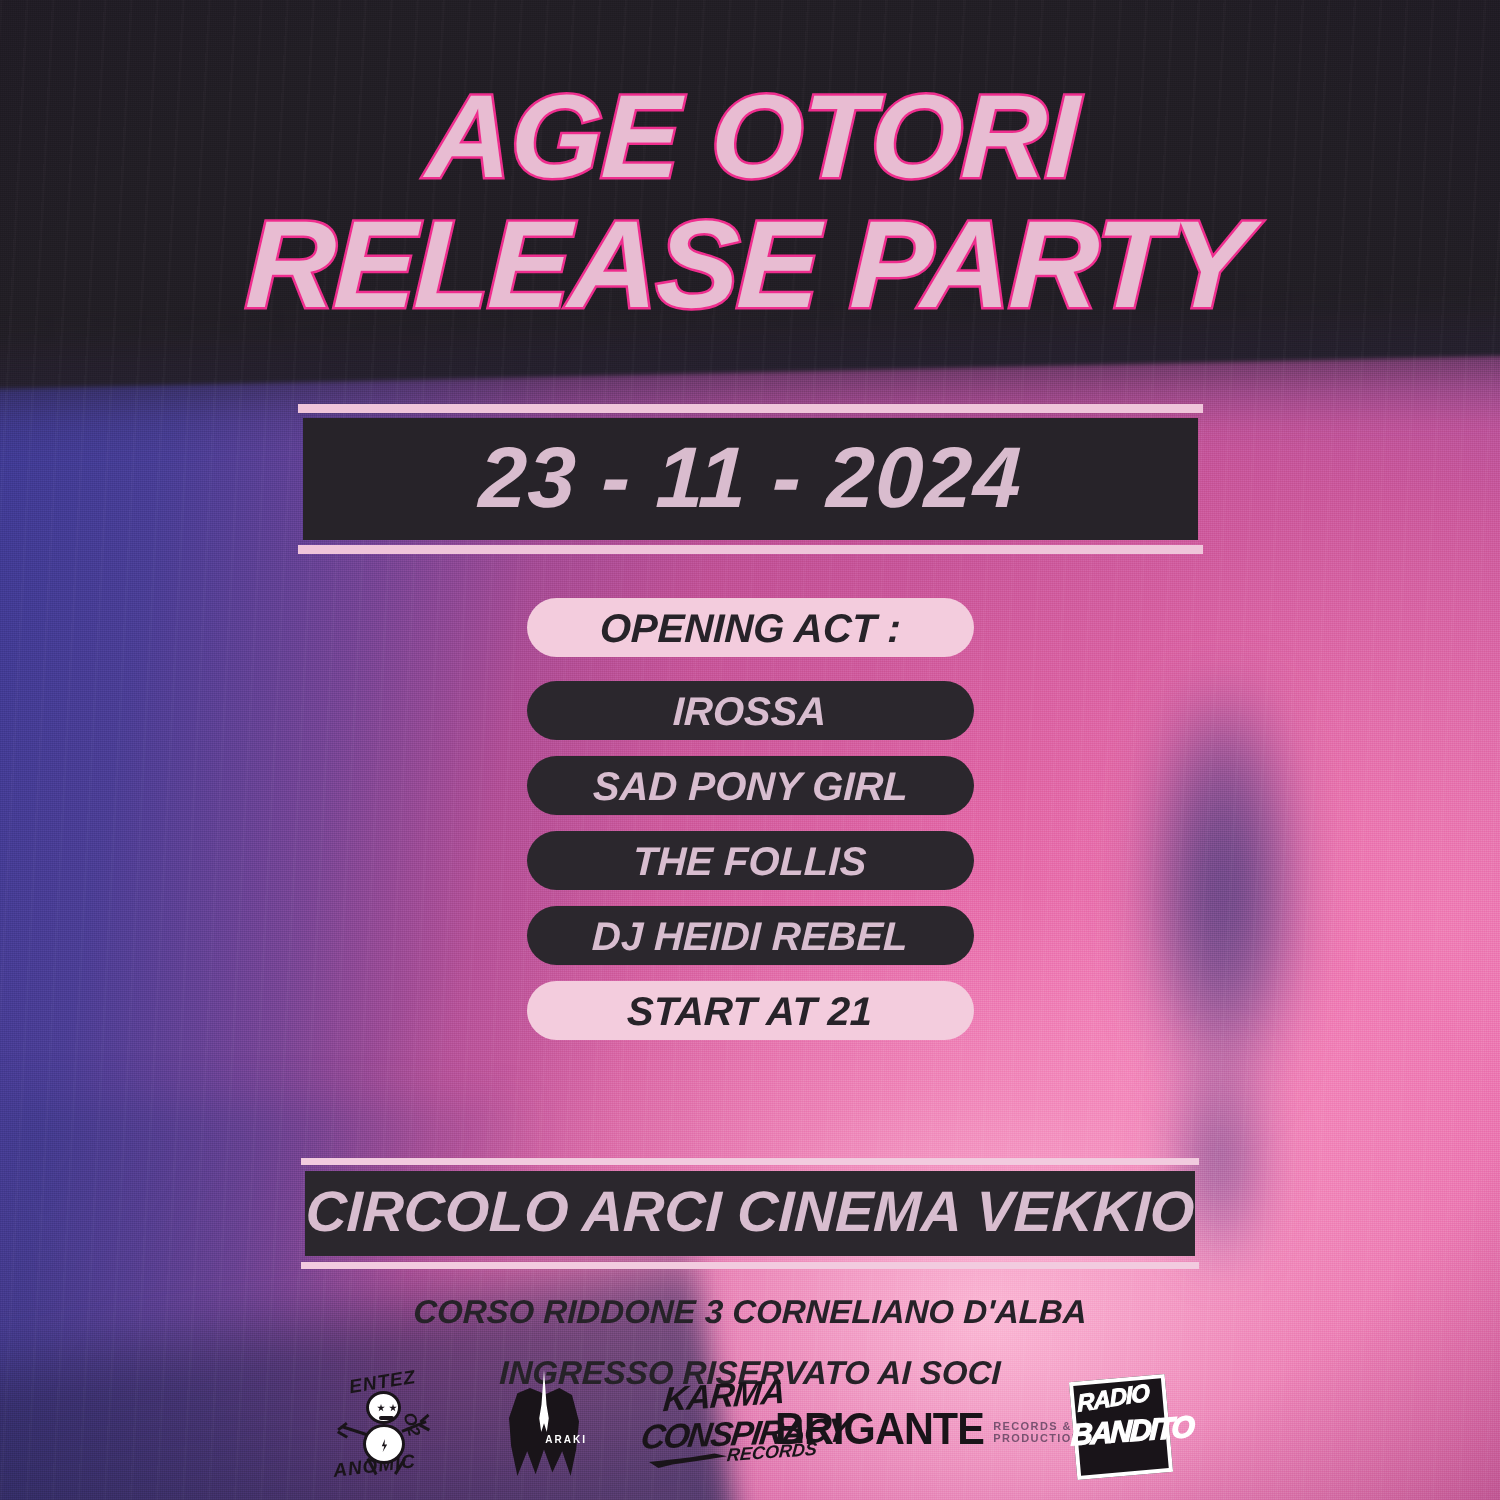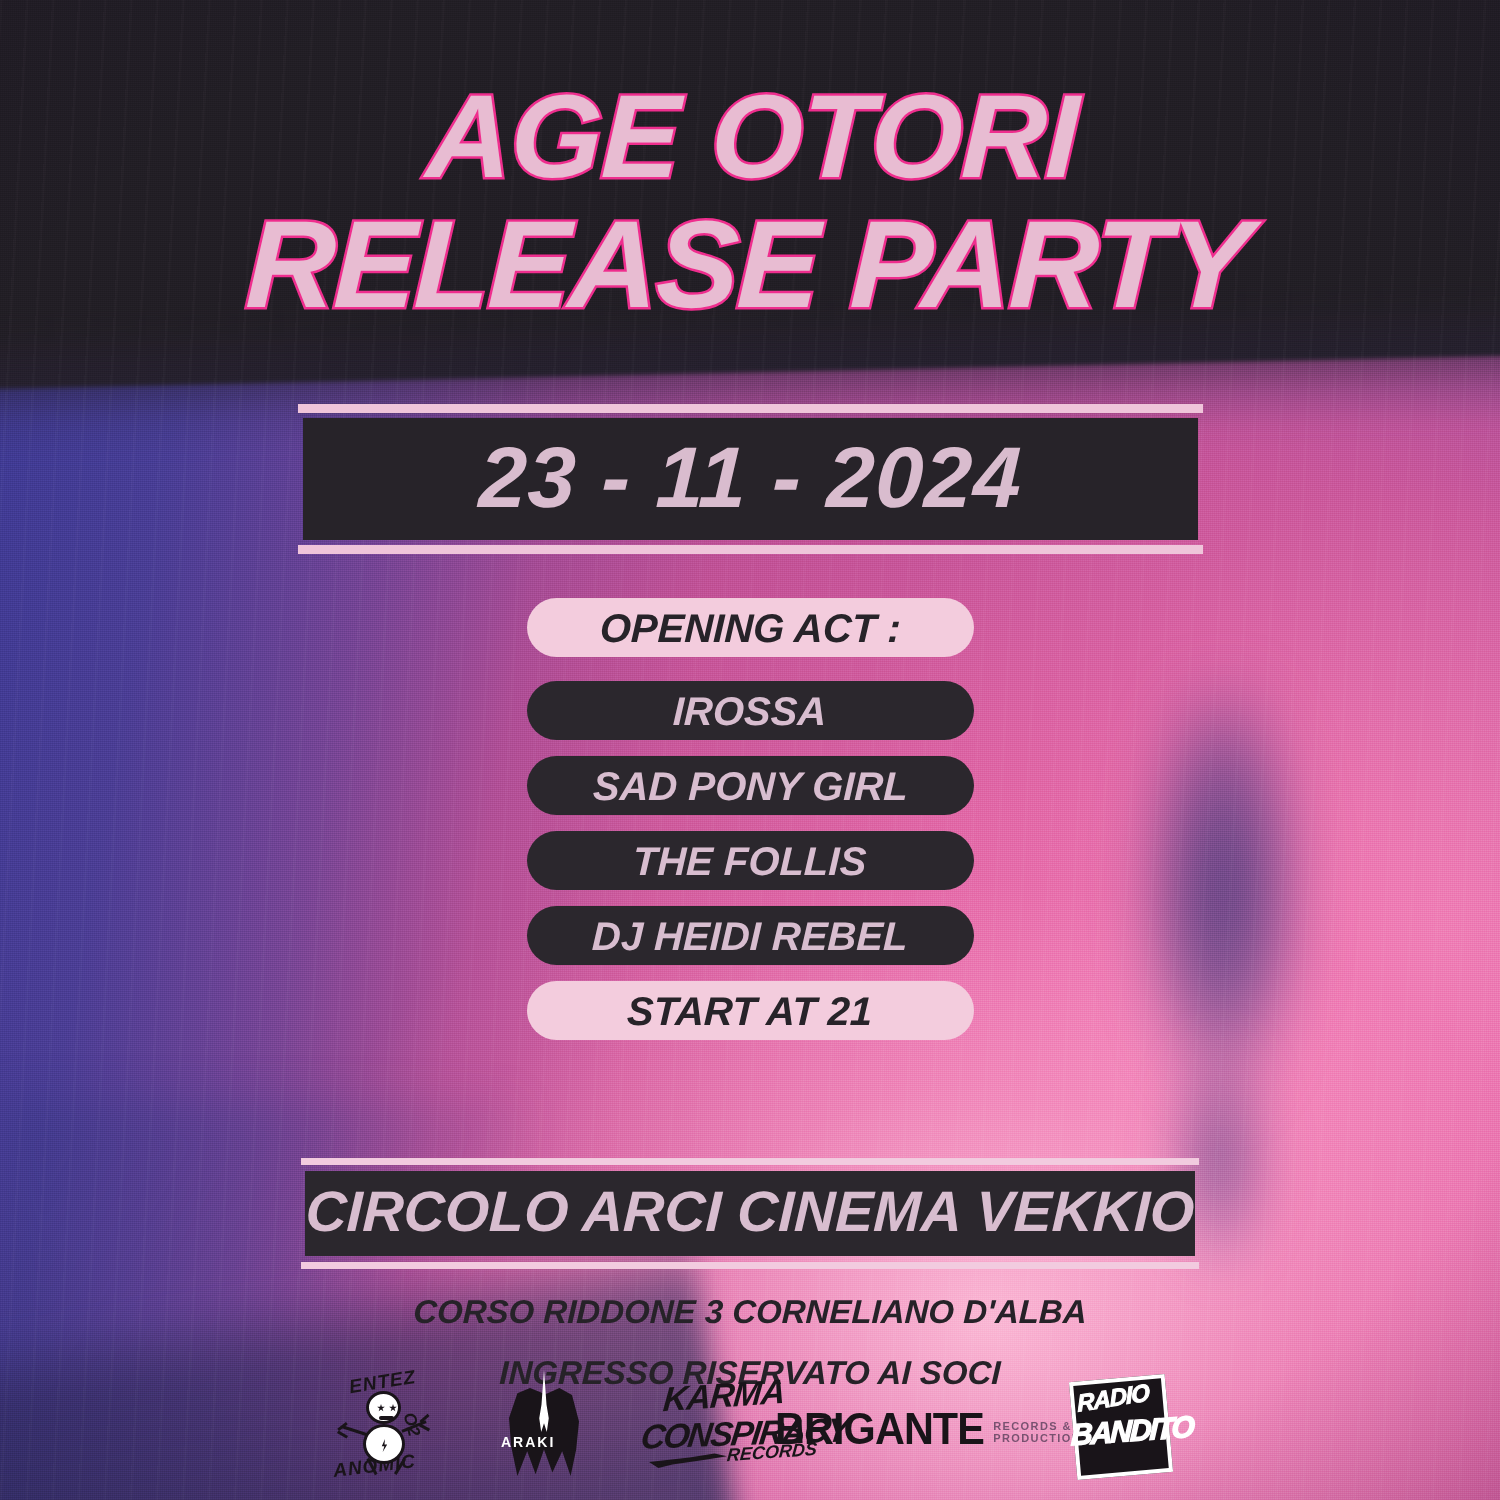--- a/index.html
+++ b/index.html
@@ -246,22 +246,22 @@
     background:#191419;
     clip-path:polygon(12% 6%,30% 0,52% 7%,72% 0,90% 8%,100% 38%,96% 70%,88% 100%,76% 72%,62% 96%,50% 70%,38% 98%,26% 72%,12% 100%,3% 66%,0 34%);
   }
   .araki-spike{
     position:absolute;left:36px;top:-2px;width:14px;height:62px;
     background:#fff;
     clip-path:polygon(50% 0,68% 56%,84% 78%,70% 100%,50% 86%,30% 100%,16% 78%,32% 56%);
   }
   .araki-txt{
     position:absolute;left:0;right:0;top:62px;
-    text-align:left;color:#fff;
-    font-size:14px;font-weight:700;letter-spacing:2px;
+    text-align:right;color:#fff;
+    font-size:10px;font-weight:700;letter-spacing:2px;
   }
 
   
   .logo-karma{width:146px;height:116px;}
   .km-1{
     position:absolute;left:20px;top:6px;
     font-size:34px;font-weight:700;font-style:italic;letter-spacing:-1px;
     transform:rotate(-4deg) skewX(-9deg);
   }
   .km-2{

